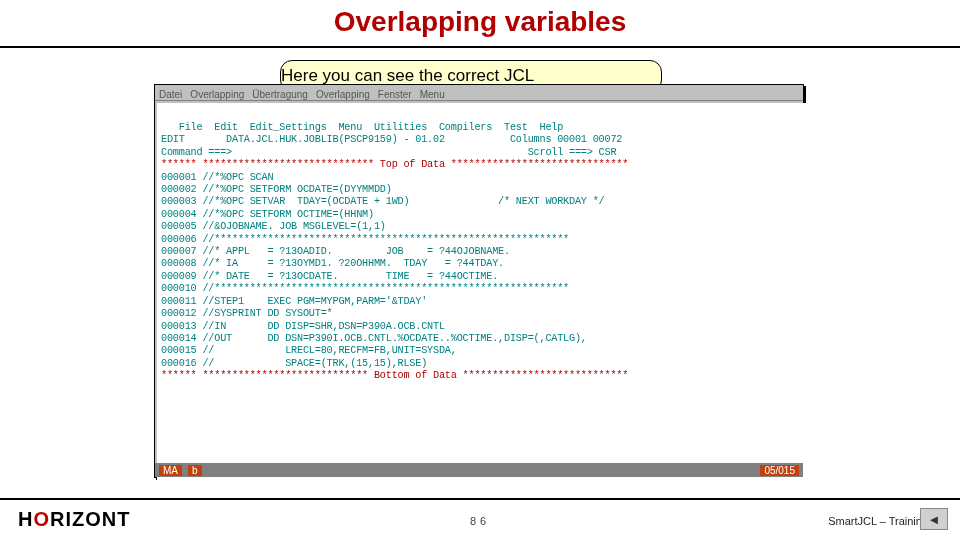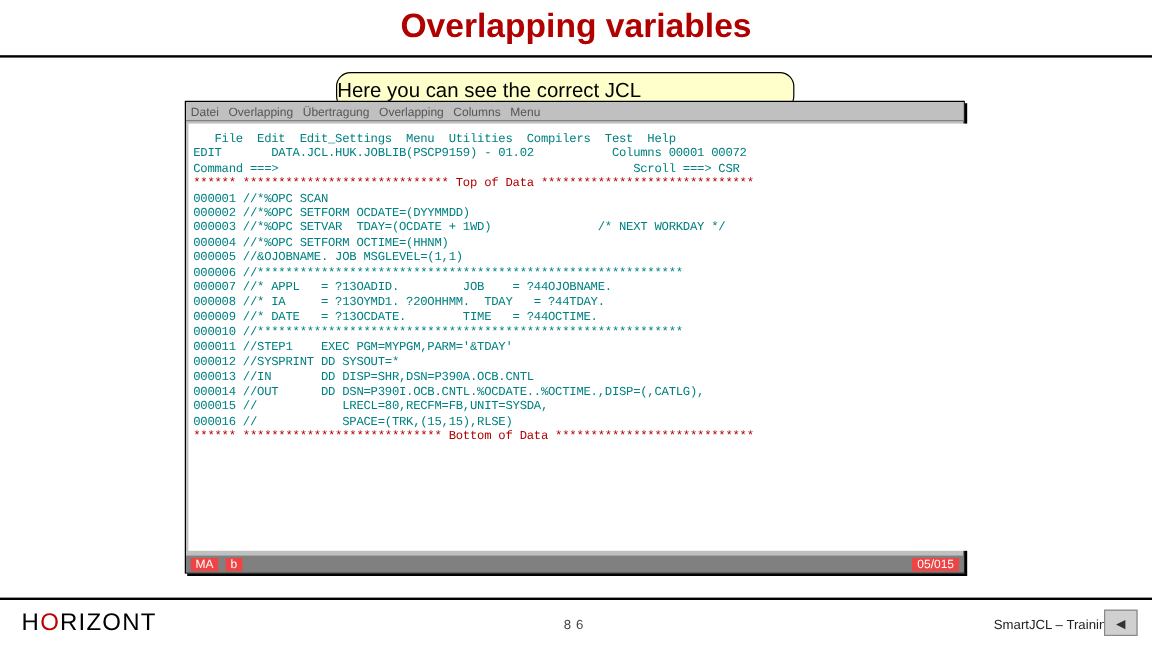--- a/index.html
+++ b/index.html
@@ -5,27 +5,27 @@
 html,body{margin:0;padding:0;width:960px;height:540px;background:#fff;font-family:Arial,Helvetica,sans-serif;overflow:hidden}
 .slide{position:relative;width:960px;height:540px}
 .title{position:absolute;top:6px;left:0;width:960px;text-align:center;font-size:28px;color:#b00000;font-weight:700}
 .hr{position:absolute;top:46px;left:0;width:960px;height:2px;background:#000}
 .callout{position:absolute;top:60px;left:280px;width:380px;height:30px;background:#ffffcc;border:1.5px solid #000;border-radius:12px;font-size:17px;color:#000;line-height:30px}
 .win{position:absolute;top:84px;left:154px;width:648px;height:392px;background:#c0c0c0;border:1px solid #000;box-shadow:2px 2px 0 #000}
 .titlebar{height:16px;background:#000080;display:flex;align-items:center;justify-content:space-between;padding:0 2px;font-size:10px;color:#fff}
 .titlebar .l{display:flex;align-items:center;gap:3px}
 .tbbtn{width:12px;height:12px;background:#c0c0c0;border:1px solid #000;display:inline-block}
 .menubar{height:15px;background:#c0c0c0;font-size:10px;color:#555;display:flex;align-items:flex-end;gap:8px;padding-left:4px;border-bottom:1px solid #808080}
-.term{background:#fff;width:644px;height:340px;margin:2px;font-family:'Courier New',monospace;font-size:10.2px;line-height:12.4px;white-space:pre;color:#008080;overflow:hidden;letter-spacing:-0.2px;padding:8px 4px}
+.term{background:#fff;width:644px;height:340px;margin:2px;font-family:'Courier New',monospace;font-size:10.2px;line-height:12.4px;white-space:pre;color:#008080;overflow:hidden;letter-spacing:-0.2px;padding:19px 4px}
 .r{color:#b00000}
 .statusbar{position:absolute;bottom:0;left:0;width:100%;height:14px;background:#808080;font-size:10px;color:#fff;display:flex;justify-content:space-between;align-items:center;padding:0 4px;box-sizing:border-box}
 .sb-l{display:flex;gap:6px}
-.sb-box{background:#ef4444;padding:0 4px}
+.sb-box{background:#c2410c;padding:0 4px}
 .footer-hr{position:absolute;top:498px;left:0;width:960px;height:2px;background:#000}
-.logo{position:absolute;top:508px;left:18px;font-size:20px;font-weight:400;letter-spacing:1px}
+.logo{position:absolute;top:508px;left:18px;font-size:20px;font-weight:700;letter-spacing:1px}
 .logo .o{color:#c00000}
 .pagen{position:absolute;top:515px;left:0;width:960px;text-align:center;font-size:11px;color:#444;letter-spacing:4px}
 .rfoot{position:absolute;top:515px;right:32px;font-size:11px;color:#222}
 .navbtn{position:absolute;top:508px;right:12px;width:26px;height:20px;background:#d0d0d0;border:1px solid #888;display:flex;align-items:center;justify-content:center;font-size:13px;color:#333}
 </style>
 </head>
 <body>
 <div class="slide">
 
 <div class="title">Overlapping variables</div>
@@ -34,21 +34,21 @@
 <div class="callout">
   <span>Here you can see the correct JCL</span>
 </div>
 
 <div class="win">
   <div class="menubar">
     <span>Datei</span>
     <span>Overlapping</span>
     <span>Übertragung</span>
     <span>Overlapping</span>
-    <span>Columns</span>
+    <span>Fenster</span>
     <span>Menu</span>
   </div>
   <div class="term"><span>   File  Edit  Edit_Settings  Menu  Utilities  Compilers  Test  Help</span>
 <span>EDIT       DATA.JCL.HUK.JOBLIB(PSCP9159) - 01.02           Columns 00001 00072</span>
 <span>Command ===&gt;                                                  Scroll ===&gt; CSR</span>
 <span class="r">****** ***************************** Top of Data ******************************</span>
 <span>000001 //*%OPC SCAN</span>
 <span>000002 //*%OPC SETFORM OCDATE=(DYYMMDD)</span>
 <span>000003 //*%OPC SETVAR  TDAY=(OCDATE + 1WD)               /* NEXT WORKDAY */</span>
 <span>000004 //*%OPC SETFORM OCTIME=(HHNM)</span>

